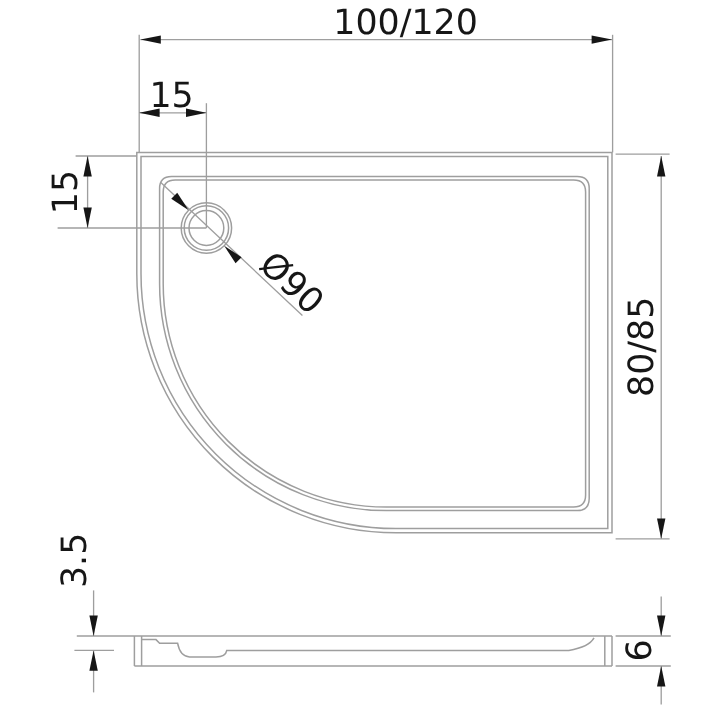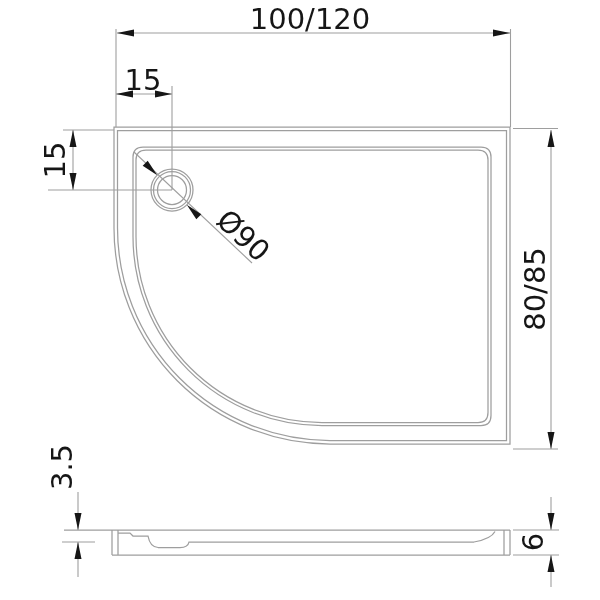--- a/index.html
+++ b/index.html
@@ -106,21 +106,21 @@
     <g>
       <line class="dln" x1="513" y1="530" x2="559" y2="530"></line>
       <line class="dln" x1="513" y1="555" x2="559" y2="555"></line>
       <line class="dln" x1="551" y1="497" x2="551" y2="530"></line>
       <polygon class="arr" points="551,530 547.5,513 554.5,513"></polygon>
       <line class="dln" x1="551" y1="555" x2="551" y2="587"></line>
       <polygon class="arr" points="551,555 547.5,572 554.5,572"></polygon>
     </g>
   </svg>
 
-  <div class="dim-label" style="left:310px;top:19px;">100/120</div>
+  <div class="dim-label" style="left:338px;top:19px;">100/120</div>
 
   <div class="dim-label" style="left:143px;top:80px;">15</div>
 
   <div class="dim-label rot-ccw" style="left:55px;top:160px;">15</div>
 
   <div class="dim-label rot-diag" style="left:243px;top:236px;">Ø90</div>
 
   <div class="dim-label rot-ccw" style="left:535px;top:289px;">80/85</div>
 
   <div class="dim-label rot-ccw" style="left:62px;top:467px;">3.5</div>

